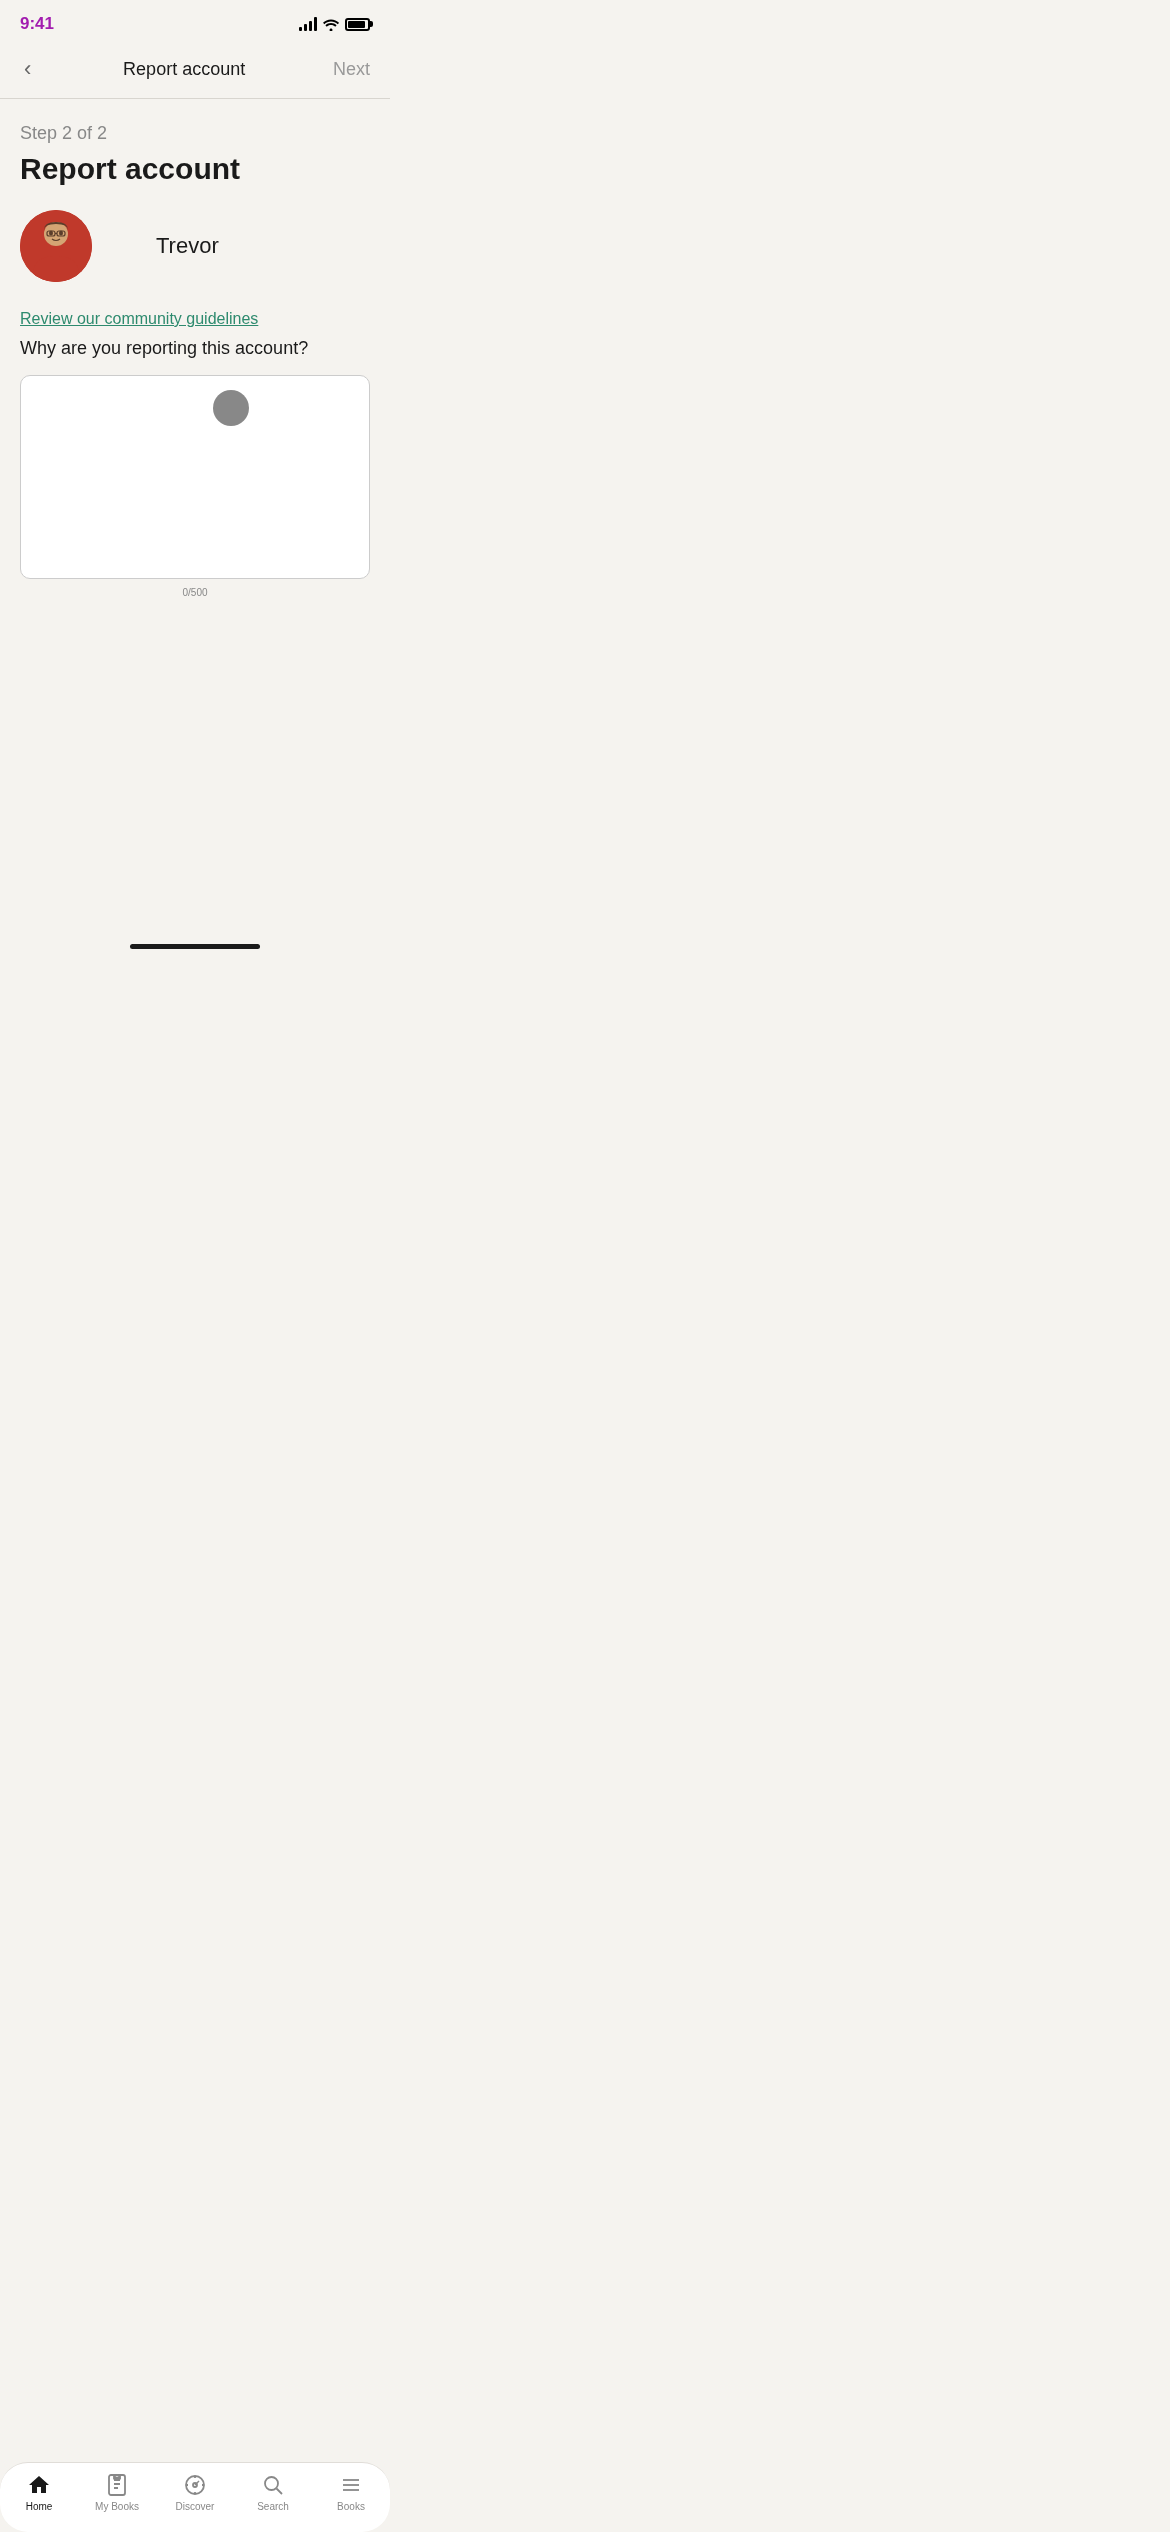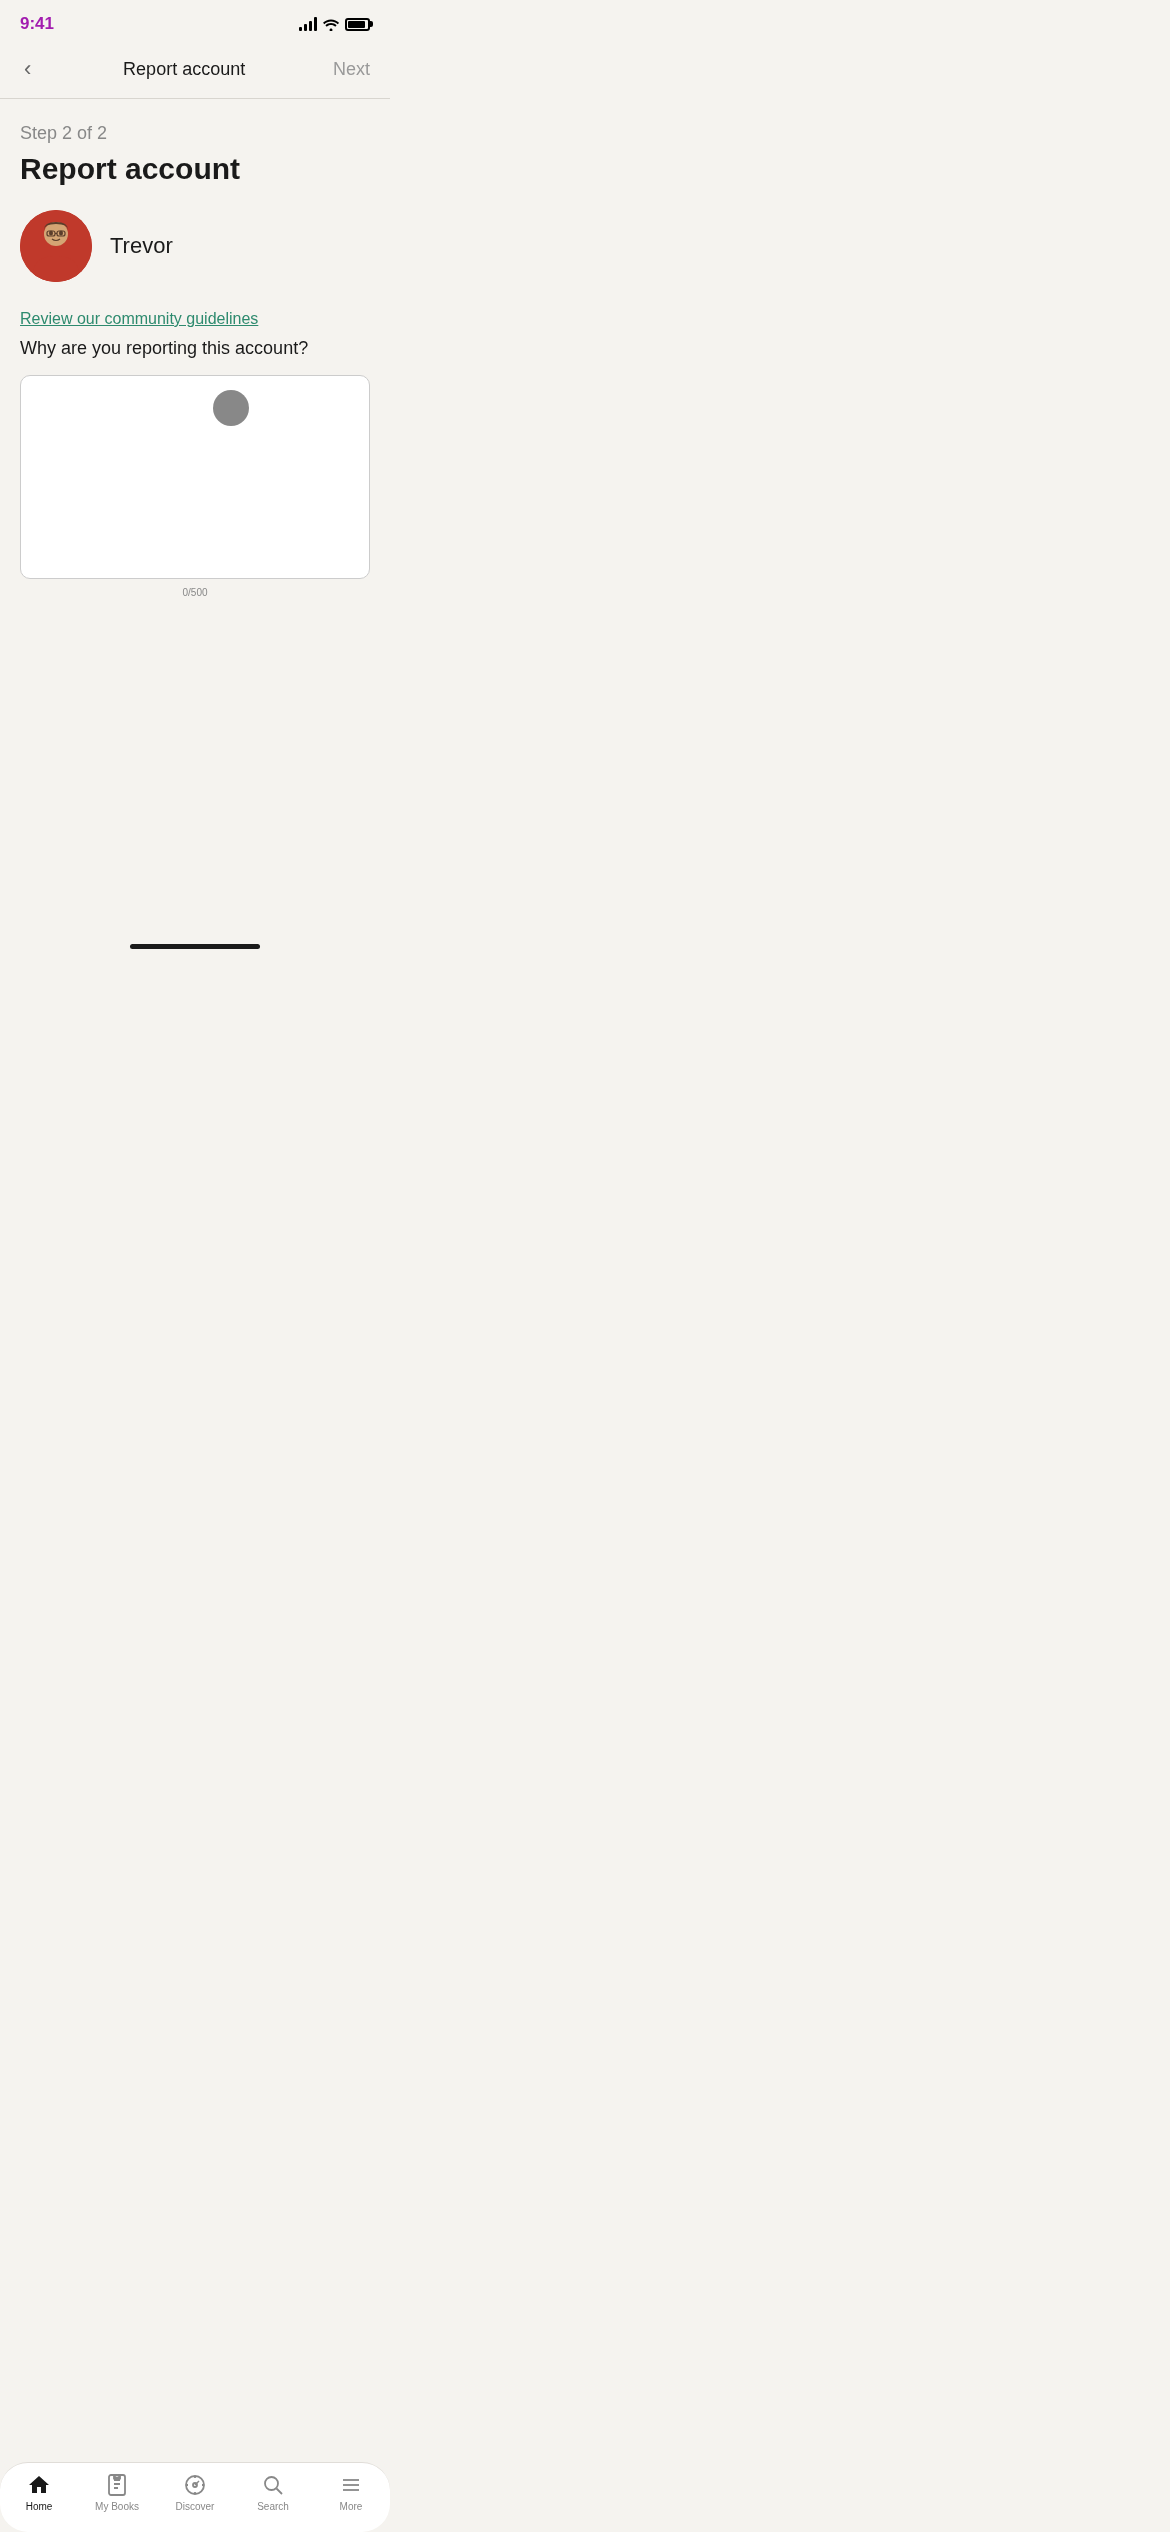--- a/index.html
+++ b/index.html
@@ -163,20 +163,21 @@
     
     .avatar svg {
       width: 100%;
       height: 100%;
     }
 
     .user-name {
       font-size: 22px;
       color: #1a1a1a;
       font-weight: 400;
+      margin-left: 46px;
     }
 
     
     .community-link {
       font-size: 16px;
       color: #2d8a6e;
       margin-bottom: 10px;
       cursor: pointer;
       display: inline-block;
     }
@@ -399,18 +400,18 @@
     </svg>
     <span class="tab-label">Search</span>
   </div>
 
   <div class="tab-item">
     <svg class="tab-svg" viewBox="0 0 24 24" fill="none" stroke="#888" stroke-width="1.8">
       <line x1="4" y1="7" x2="20" y2="7"></line>
       <line x1="4" y1="12" x2="20" y2="12"></line>
       <line x1="4" y1="17" x2="20" y2="17"></line>
     </svg>
-    <span class="tab-label">More</span>
+    <span class="tab-label">Books</span>
   </div>
 
 </div>
 
 <div class="home-bar"></div>
 
 </body></html>

